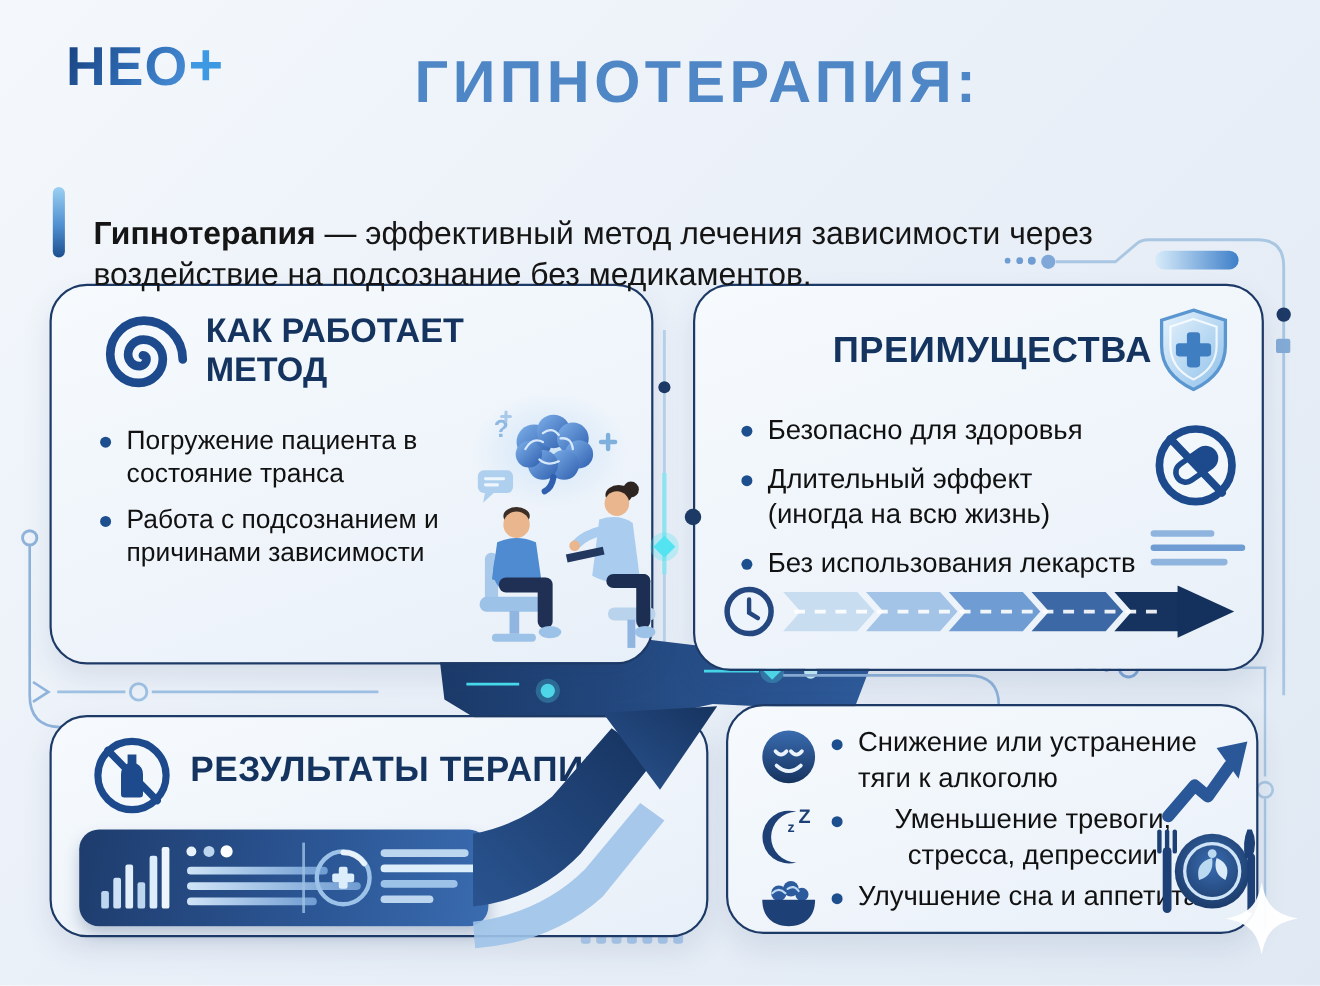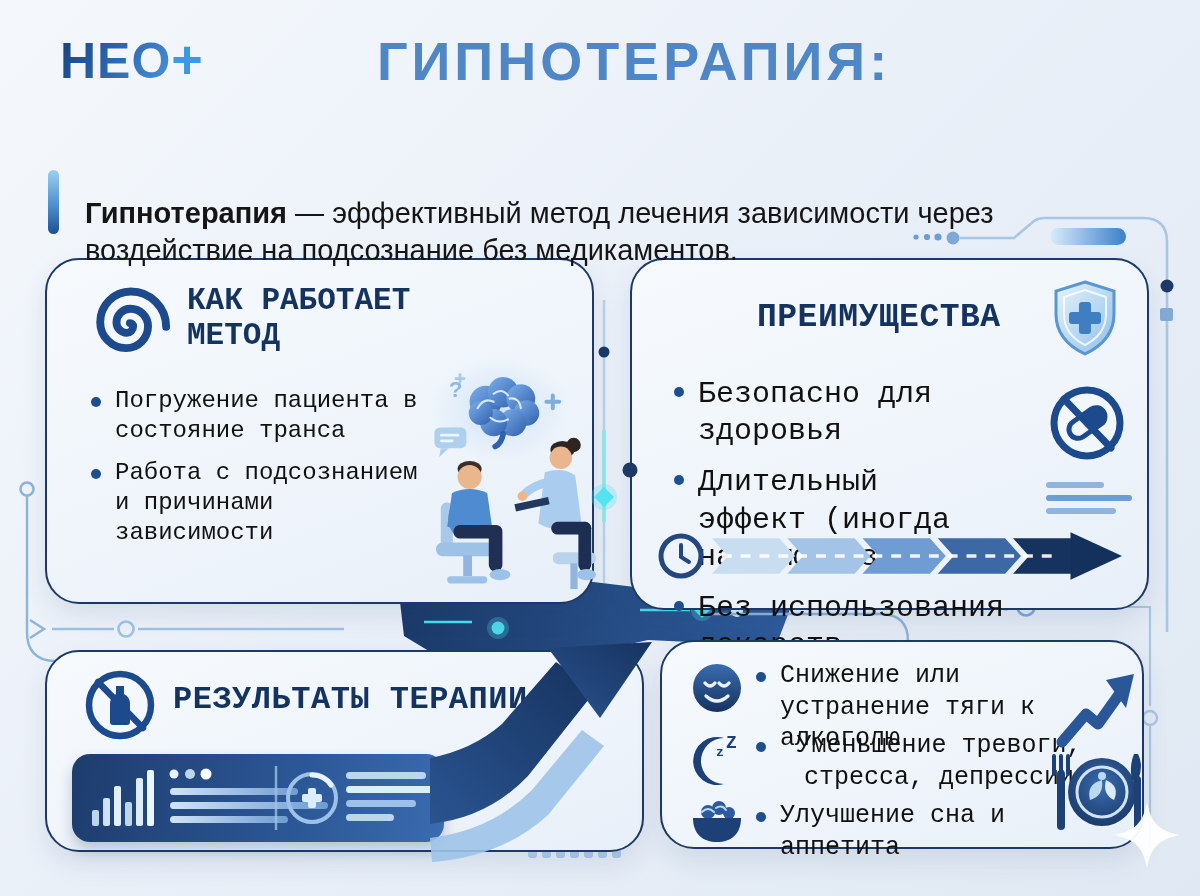--- a/index.html
+++ b/index.html
@@ -8,39 +8,39 @@
     font-family:"Liberation Sans","DejaVu Sans",sans-serif;
     background:linear-gradient(135deg,#f4f8fc 0%,#eaf0f8 45%,#e0e9f3 100%);
   }
   .abs{position:absolute;}
   svg{display:block;}
   
   .logo{left:60px;top:28px;font-size:50px;font-weight:800;letter-spacing:1px;z-index:4;}
   .logo .ne{background:linear-gradient(120deg,#173f7d,#2f6cb4 55%,#4b94dd);
     -webkit-background-clip:text;background-clip:text;color:transparent;}
   .logo .pl{color:#3d9ae2;font-size:54px;}
-  .title-wrap{left:0;right:0;top:30px;text-align:center;z-index:3;}
+  .title-wrap{left:0;right:0;top:44px;text-align:center;z-index:3;}
   .title-l1{font-size:54px;font-weight:800;letter-spacing:4px;color:#4e86c6;transform:translateX(34px);}
   .title-l2{font-size:55px;font-weight:800;letter-spacing:1px;color:#14335f;margin-top:2px;}
   .intro{left:48px;top:166px;display:flex;z-index:3;}
   .intro-bar{width:11px;height:64px;border-radius:6px;margin-top:4px;
     background:linear-gradient(180deg,#9bd0f2,#4f8fd0 55%,#1d4f8f);}
   .intro-text{margin-left:26px;width:1010px;font-size:29px;line-height:1.28;color:#151515;}
   .intro-text b{font-weight:700;}
   
   .card{position:absolute;background:linear-gradient(160deg,#f6fafd 0%,#edf3fa 70%,#e7eff8 100%);
     border:2.5px solid #1d3a66;border-radius:34px;z-index:2;
-    box-shadow:0 12px 26px rgba(25,55,105,.10);font-family:Liberation Mono, monospace;}
+    box-shadow:0 12px 26px rgba(25,55,105,.10);}
   .card-title{font-weight:800;color:#14335f;line-height:1.12;}
   ul.blist{list-style:none;margin:0;padding:0;}
   ul.blist li{position:relative;padding-left:26px;color:#111;}
   ul.blist li::before{content:"";position:absolute;left:2px;top:11px;width:10px;height:10px;
     border-radius:50%;background:#1d4f8f;}
   .f24 li{font-size:24px;line-height:1.25;margin-bottom:12px;}
-  .f25 li{font-size:30px;line-height:1.24;margin-bottom:14px;}
+  .f25 li{font-size:25px;line-height:1.24;margin-bottom:14px;}
   
   .linesdec div{height:6px;border-radius:3px;background:#8fb5de;margin-bottom:7px;}
   .timeline{display:flex;align-items:center;}
   
   .panel{left:25px;top:102px;width:372px;height:88px;border-radius:18px;
     background:linear-gradient(100deg,#1e3c6d 0%,#2c5796 60%,#3a6cb0 100%);
     box-shadow:0 8px 14px rgba(25,55,105,.25);}
   
   .effrow{position:absolute;left:24px;display:flex;align-items:flex-start;}
   .effrow .ico{width:62px;flex:0 0 62px;}

